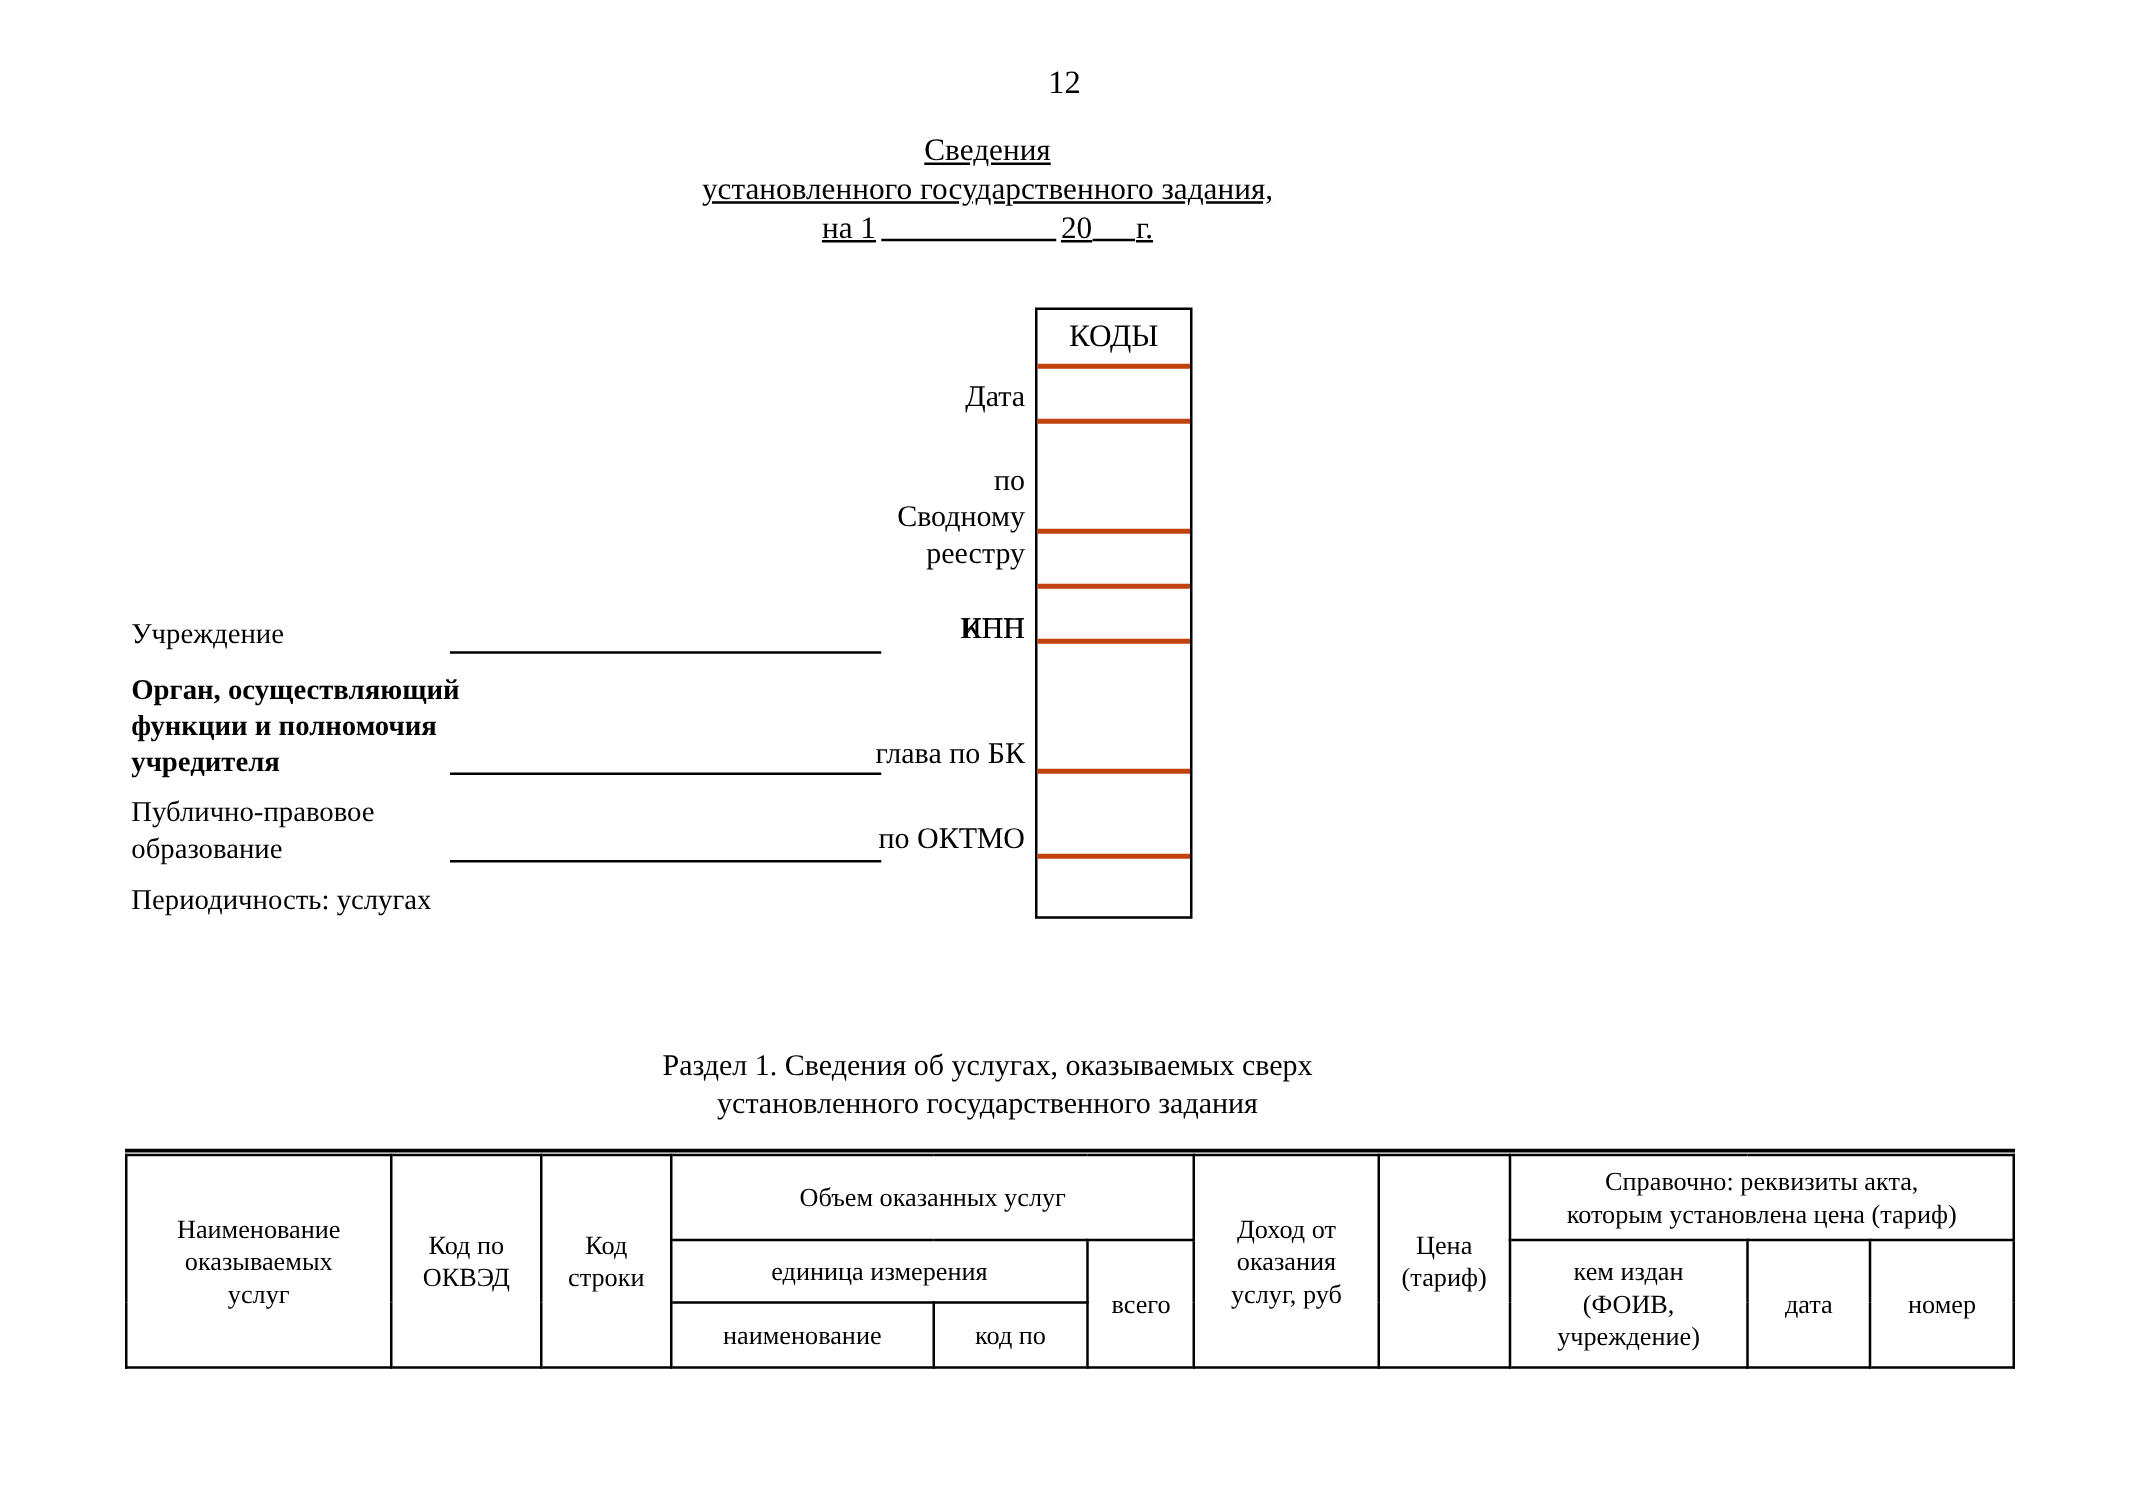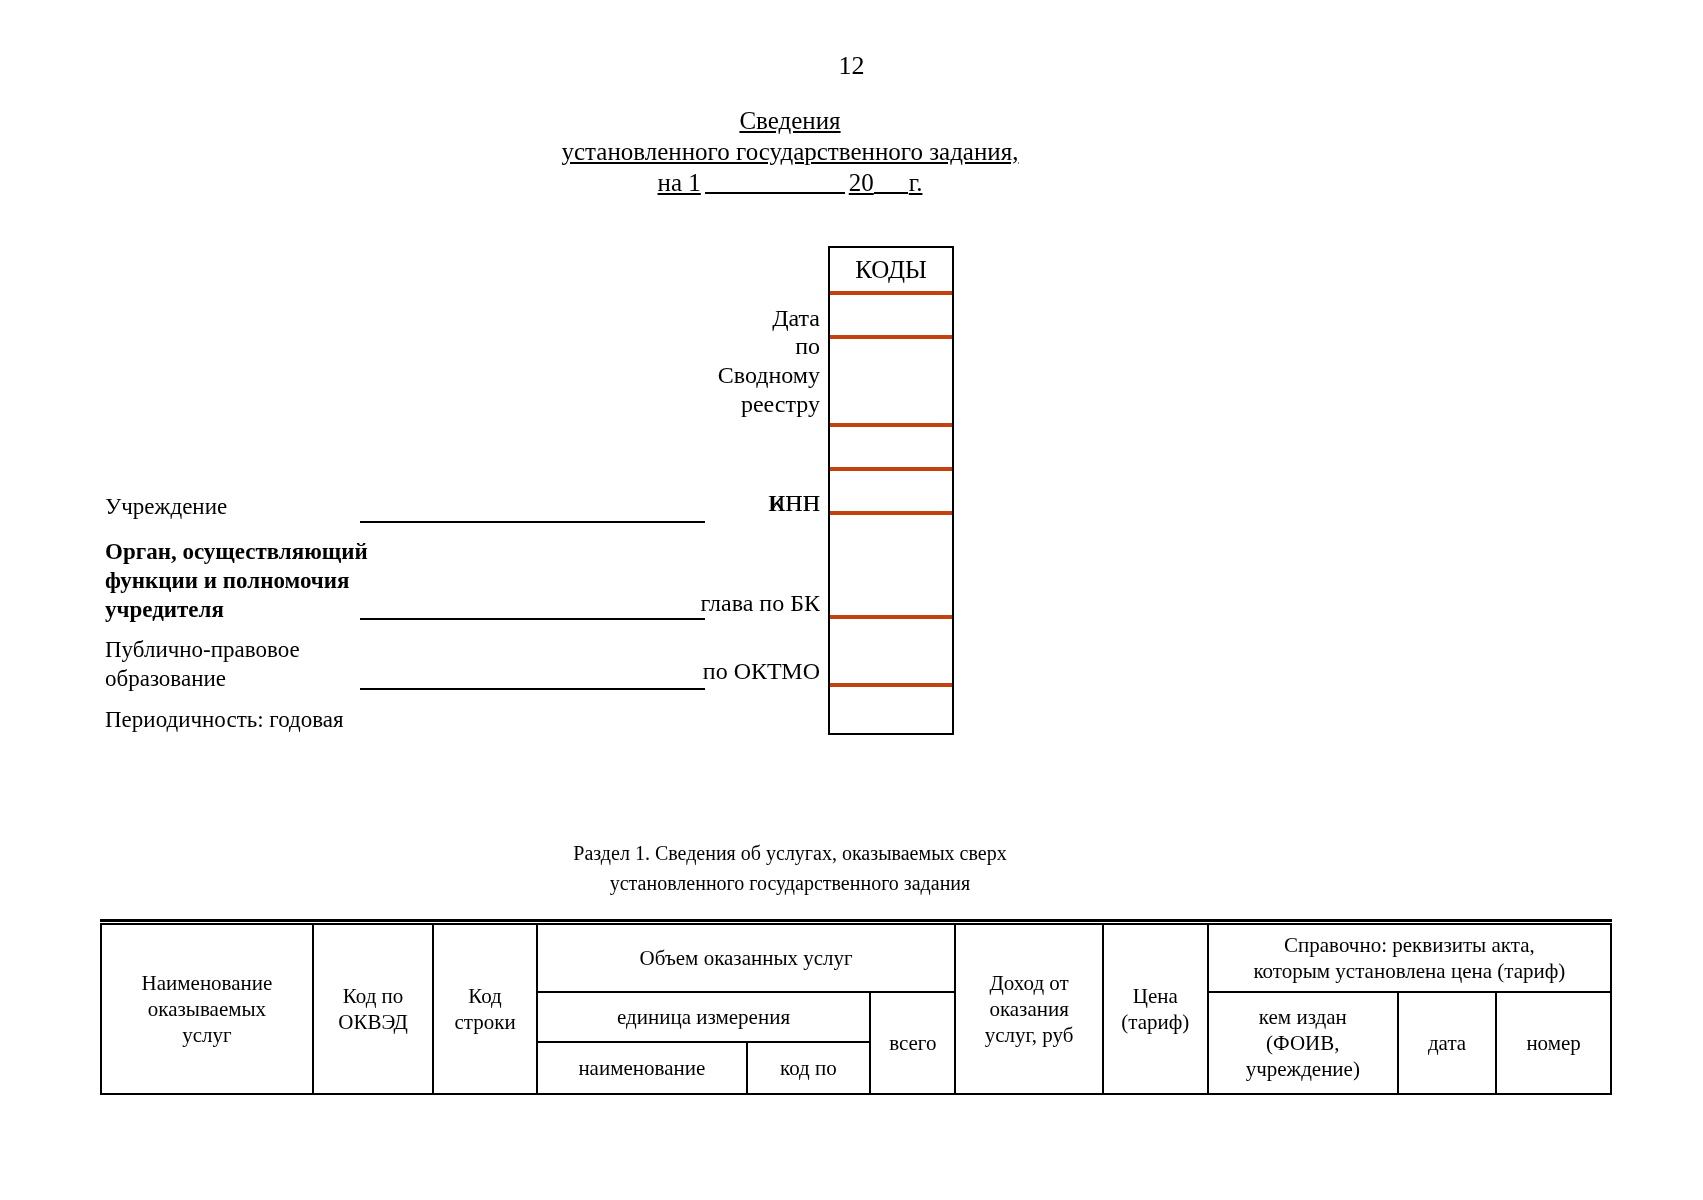--- a/index.html
+++ b/index.html
@@ -103,21 +103,21 @@
     height: 0;
   }
 
   
   .section-heading {
     position: absolute;
     top: 838px;
     left: 430px;
     width: 720px;
     text-align: center;
-    font-size: 20px;
+    font-size: 24px;
     line-height: 30px;
   }
 
   
   .main-table-wrap {
     position: absolute;
     left: 100px;
     top: 923px;
     width: 1512px;
   }
@@ -157,21 +157,21 @@
   <div class="doc-title">
     <span class="tline">Сведения</span>
     <span class="tline">установленного государственного задания,</span>
     <span class="tline">
       <span>на 1</span><span class="fill-line"></span><span>20</span><span class="fill-line short"></span><span>г.</span>
     </span>
   </div>
 
   <div class="code-label" style="top:304px;">Дата</div>
 
-  <div class="code-label" style="top:332px;">
+  <div class="code-label" style="top:371px;">
     <span style="display:block">по</span>
     <span style="display:block">Сводному</span>
     <span style="display:block">реестру</span>
   </div>
 
   <div class="code-label" style="top:445px;margin-top:44px;">ИНН</div>
   <div class="code-label" style="top:489px;">КПП</div>
   <div class="code-label" style="top:589px;text-align:right;">глава по БК</div>
   <div class="code-label" style="top:657px;">по ОКТМО</div>
 
@@ -195,21 +195,21 @@
     <span style="display:block">учредителя</span>
   </div>
   <div class="org-rule" style="top:618px;"></div>
 
   <div class="org-label" style="top:635px;">
     <span style="display:block">Публично-правовое</span>
     <span style="display:block">образование</span>
   </div>
   <div class="org-rule" style="top:688px;"></div>
 
-  <div class="org-label" style="top:705px; width:400px;">Периодичность: годовая</div>
+  <div class="org-label" style="top:705px; width:400px;">Периодичность: услугах</div>
 
   <div class="section-heading">
     <span style="display:block">Раздел 1. Сведения об услугах, оказываемых сверх</span>
     <span style="display:block">установленного государственного задания</span>
   </div>
 
   <div class="tbl-outer-top"></div>
   <div class="main-table-wrap">
     <table class="main-table">
       <colgroup>

